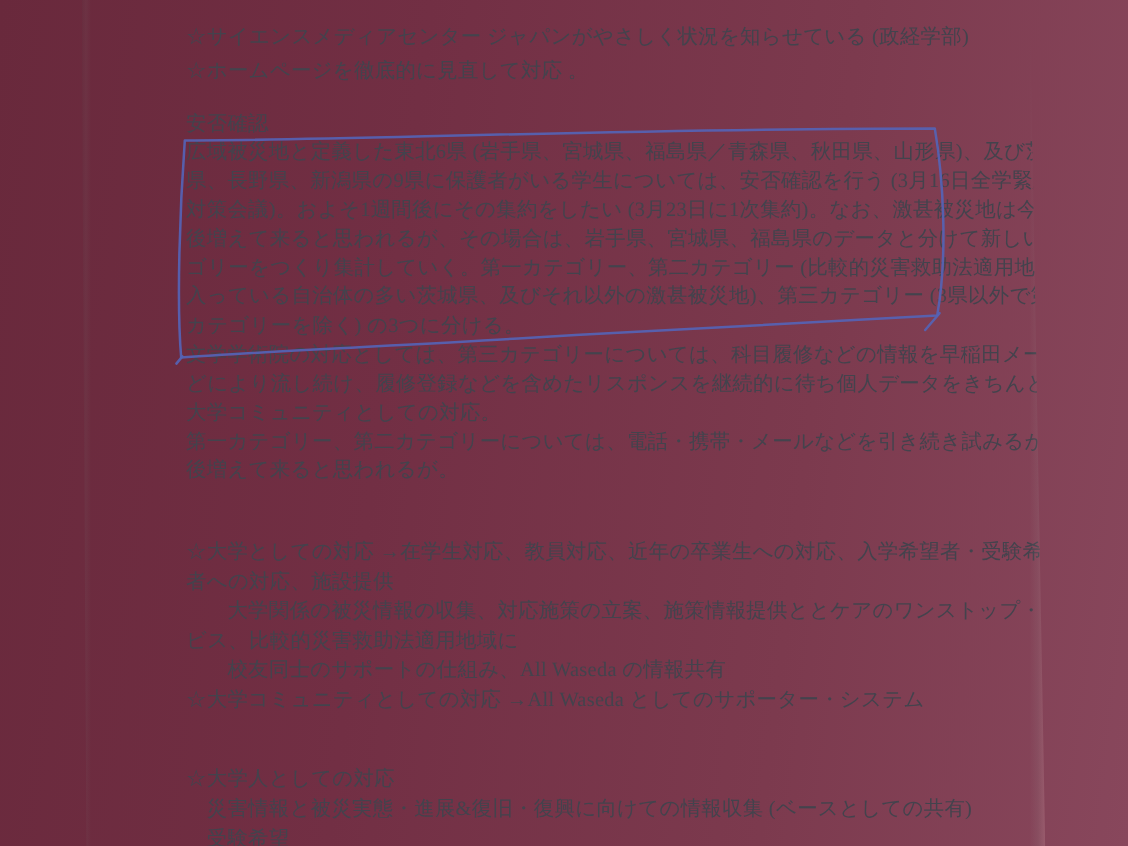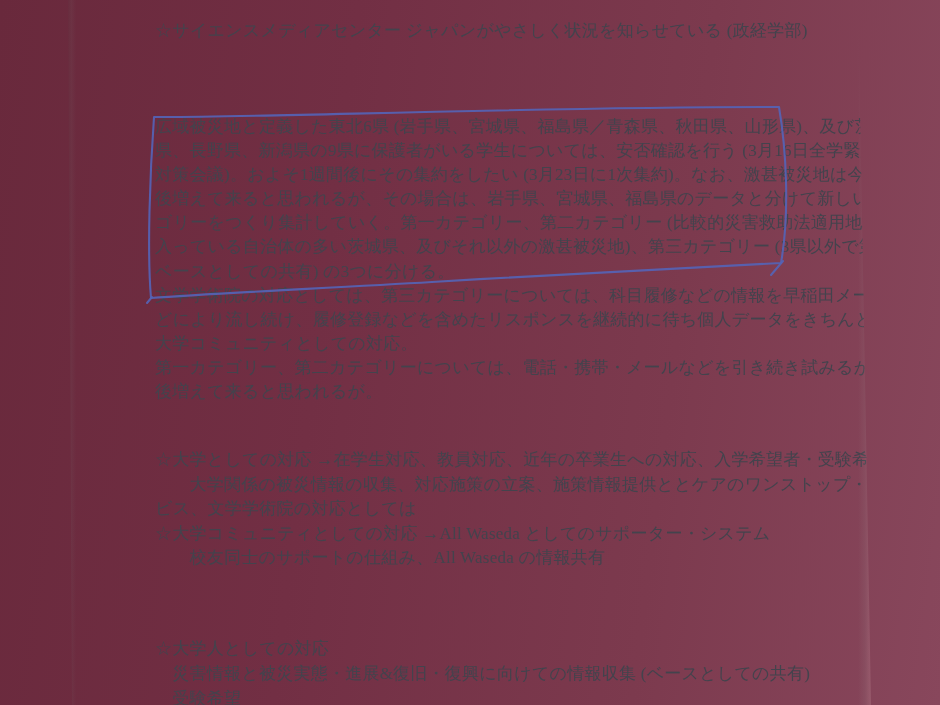--- a/index.html
+++ b/index.html
@@ -35,47 +35,52 @@
   .pen path{fill:none;stroke:#5563b5;stroke-width:2.1;stroke-linecap:round;stroke-linejoin:round;opacity:.92;}
 </style>
 </head>
 <body>
 
 <div class="photo">
   <div class="paper">
 
     <div class="block b-intro">
       <div class="ln">☆サイエンスメディアセンター ジャパンがやさしく状況を知らせている (政経学部)</div>
+      <div class="ln">☆ホームページを徹底的に見直して対応 。</div>
     </div>
 
+    <div class="block b-head">
+      <div class="ln">安否確認</div>
+    </div>
 
     <div class="block b-boxed">
       <div class="ln">広域被災地と定義した東北6県 (岩手県、宮城県、福島県／青森県、秋田県、山形県)、及び茨城</div>
       <div class="ln">県、長野県、新潟県の9県に保護者がいる学生については、安否確認を行う (3月16日全学緊急</div>
       <div class="ln">対策会議)。およそ1週間後にその集約をしたい (3月23日に1次集約)。なお、激甚被災地は今</div>
       <div class="ln">後増えて来ると思われるが、その場合は、岩手県、宮城県、福島県のデータと分けて新しいカテ</div>
       <div class="ln">ゴリーをつくり集計していく。第一カテゴリー、第二カテゴリー (比較的災害救助法適用地域に</div>
       <div class="ln">入っている自治体の多い茨城県、及びそれ以外の激甚被災地)、第三カテゴリー (3県以外で第二</div>
-      <div class="ln">ベースとしての共有) の3つに分ける。</div>
+      <div class="ln">カテゴリーを除く) の3つに分ける。</div>
     </div>
 
     <div class="block b-follow">
       <div class="ln">文学学術院の対応としては、第三カテゴリーについては、科目履修などの情報を早稲田メールな</div>
       <div class="ln">どにより流し続け、履修登録などを含めたリスポンスを継続的に待ち個人データをきちんとフォ</div>
       <div class="ln">大学コミュニティとしての対応。</div>
       <div class="ln">第一カテゴリー、第二カテゴリーについては、電話・携帯・メールなどを引き続き試みるが、そ</div>
       <div class="ln">後増えて来ると思われるが。</div>
     </div>
 
     <div class="block b-univ">
       <div class="ln">☆大学としての対応 →在学生対応、教員対応、近年の卒業生への対応、入学希望者・受験希望</div>
+      <div class="ln">者への対応、施設提供</div>
       <div class="ln">　　大学関係の被災情報の収集、対応施策の立案、施策情報提供ととケアのワンストップ・サー</div>
-      <div class="ln">ビス、文学学術院の対応としては</div>
+      <div class="ln">ビス、比較的災害救助法適用地域に</div>
+      <div class="ln">　　校友同士のサポートの仕組み、All Waseda の情報共有</div>
       <div class="ln">☆大学コミュニティとしての対応 →All Waseda としてのサポーター・システム</div>
-      <div class="ln">　　校友同士のサポートの仕組み、All Waseda の情報共有</div>
     </div>
 
     <div class="block b-indiv">
       <div class="ln">☆大学人としての対応</div>
       <div class="ln">　災害情報と被災実態・進展&amp;復旧・復興に向けての情報収集 (ベースとしての共有)</div>
       <div class="ln">　受験希望</div>
     </div>
 
     <svg class="pen" viewBox="0 0 940 705" width="940" height="705" aria-hidden="true">
       <path d="M 154 117

